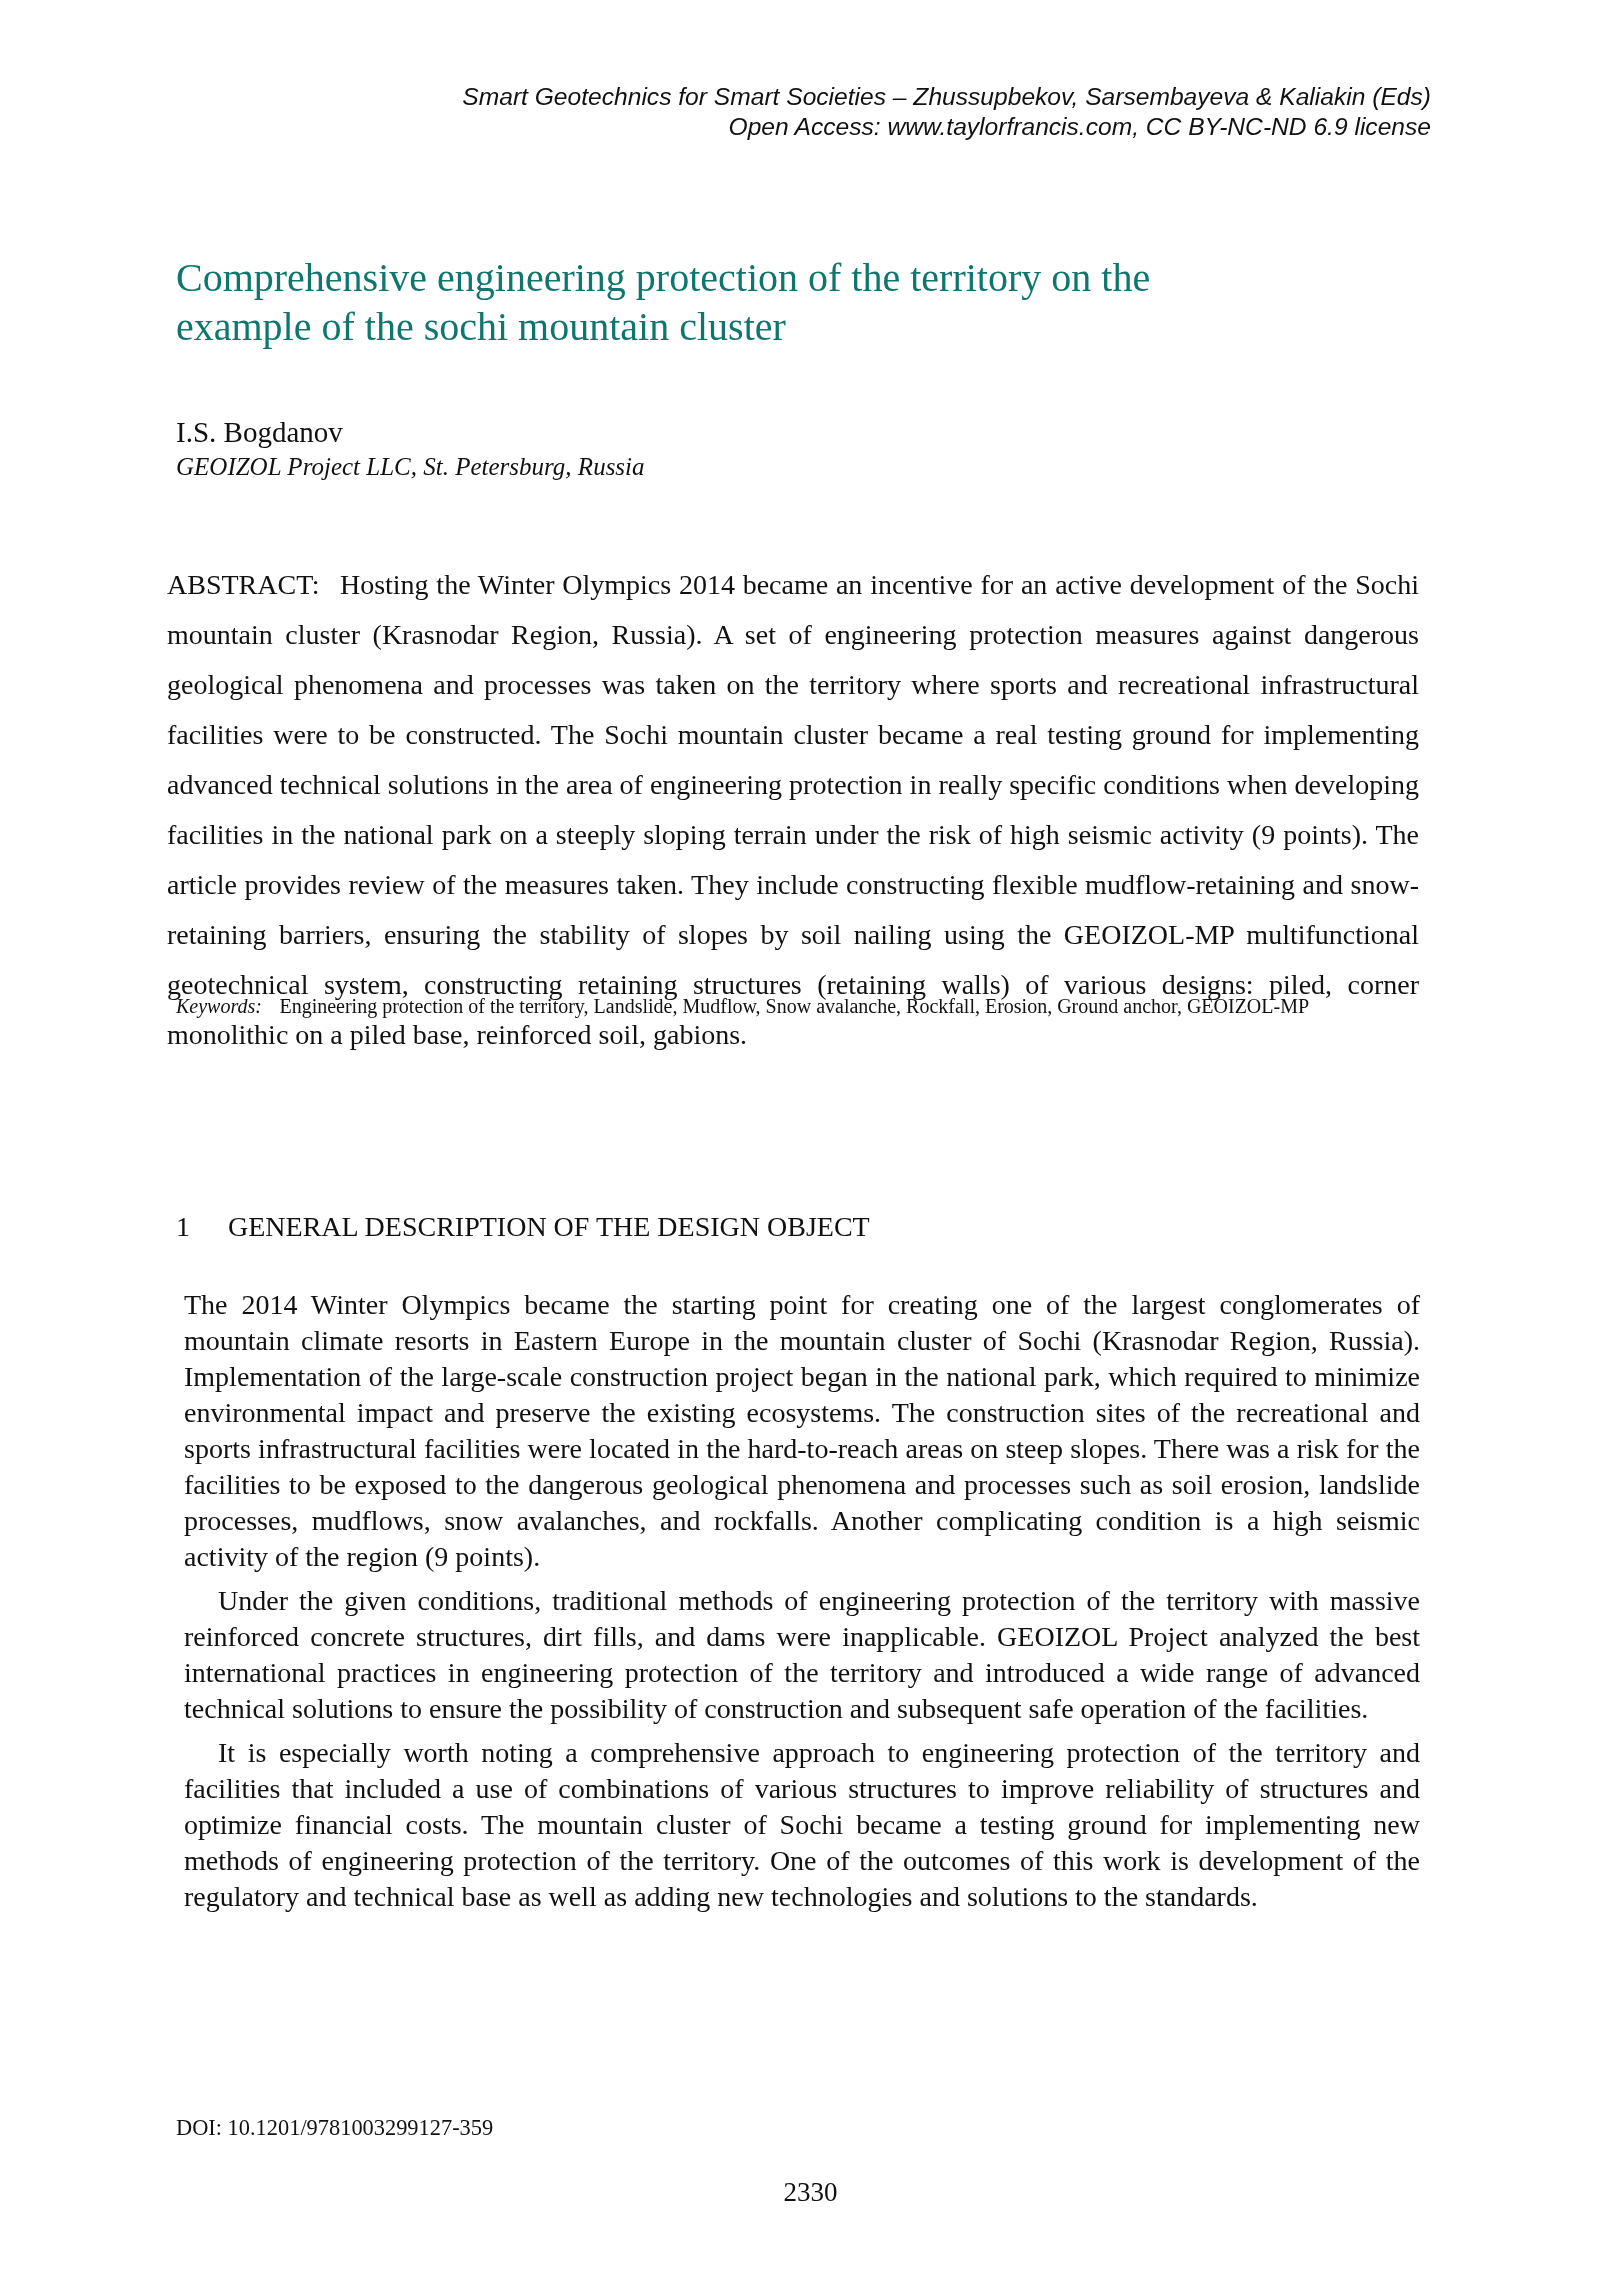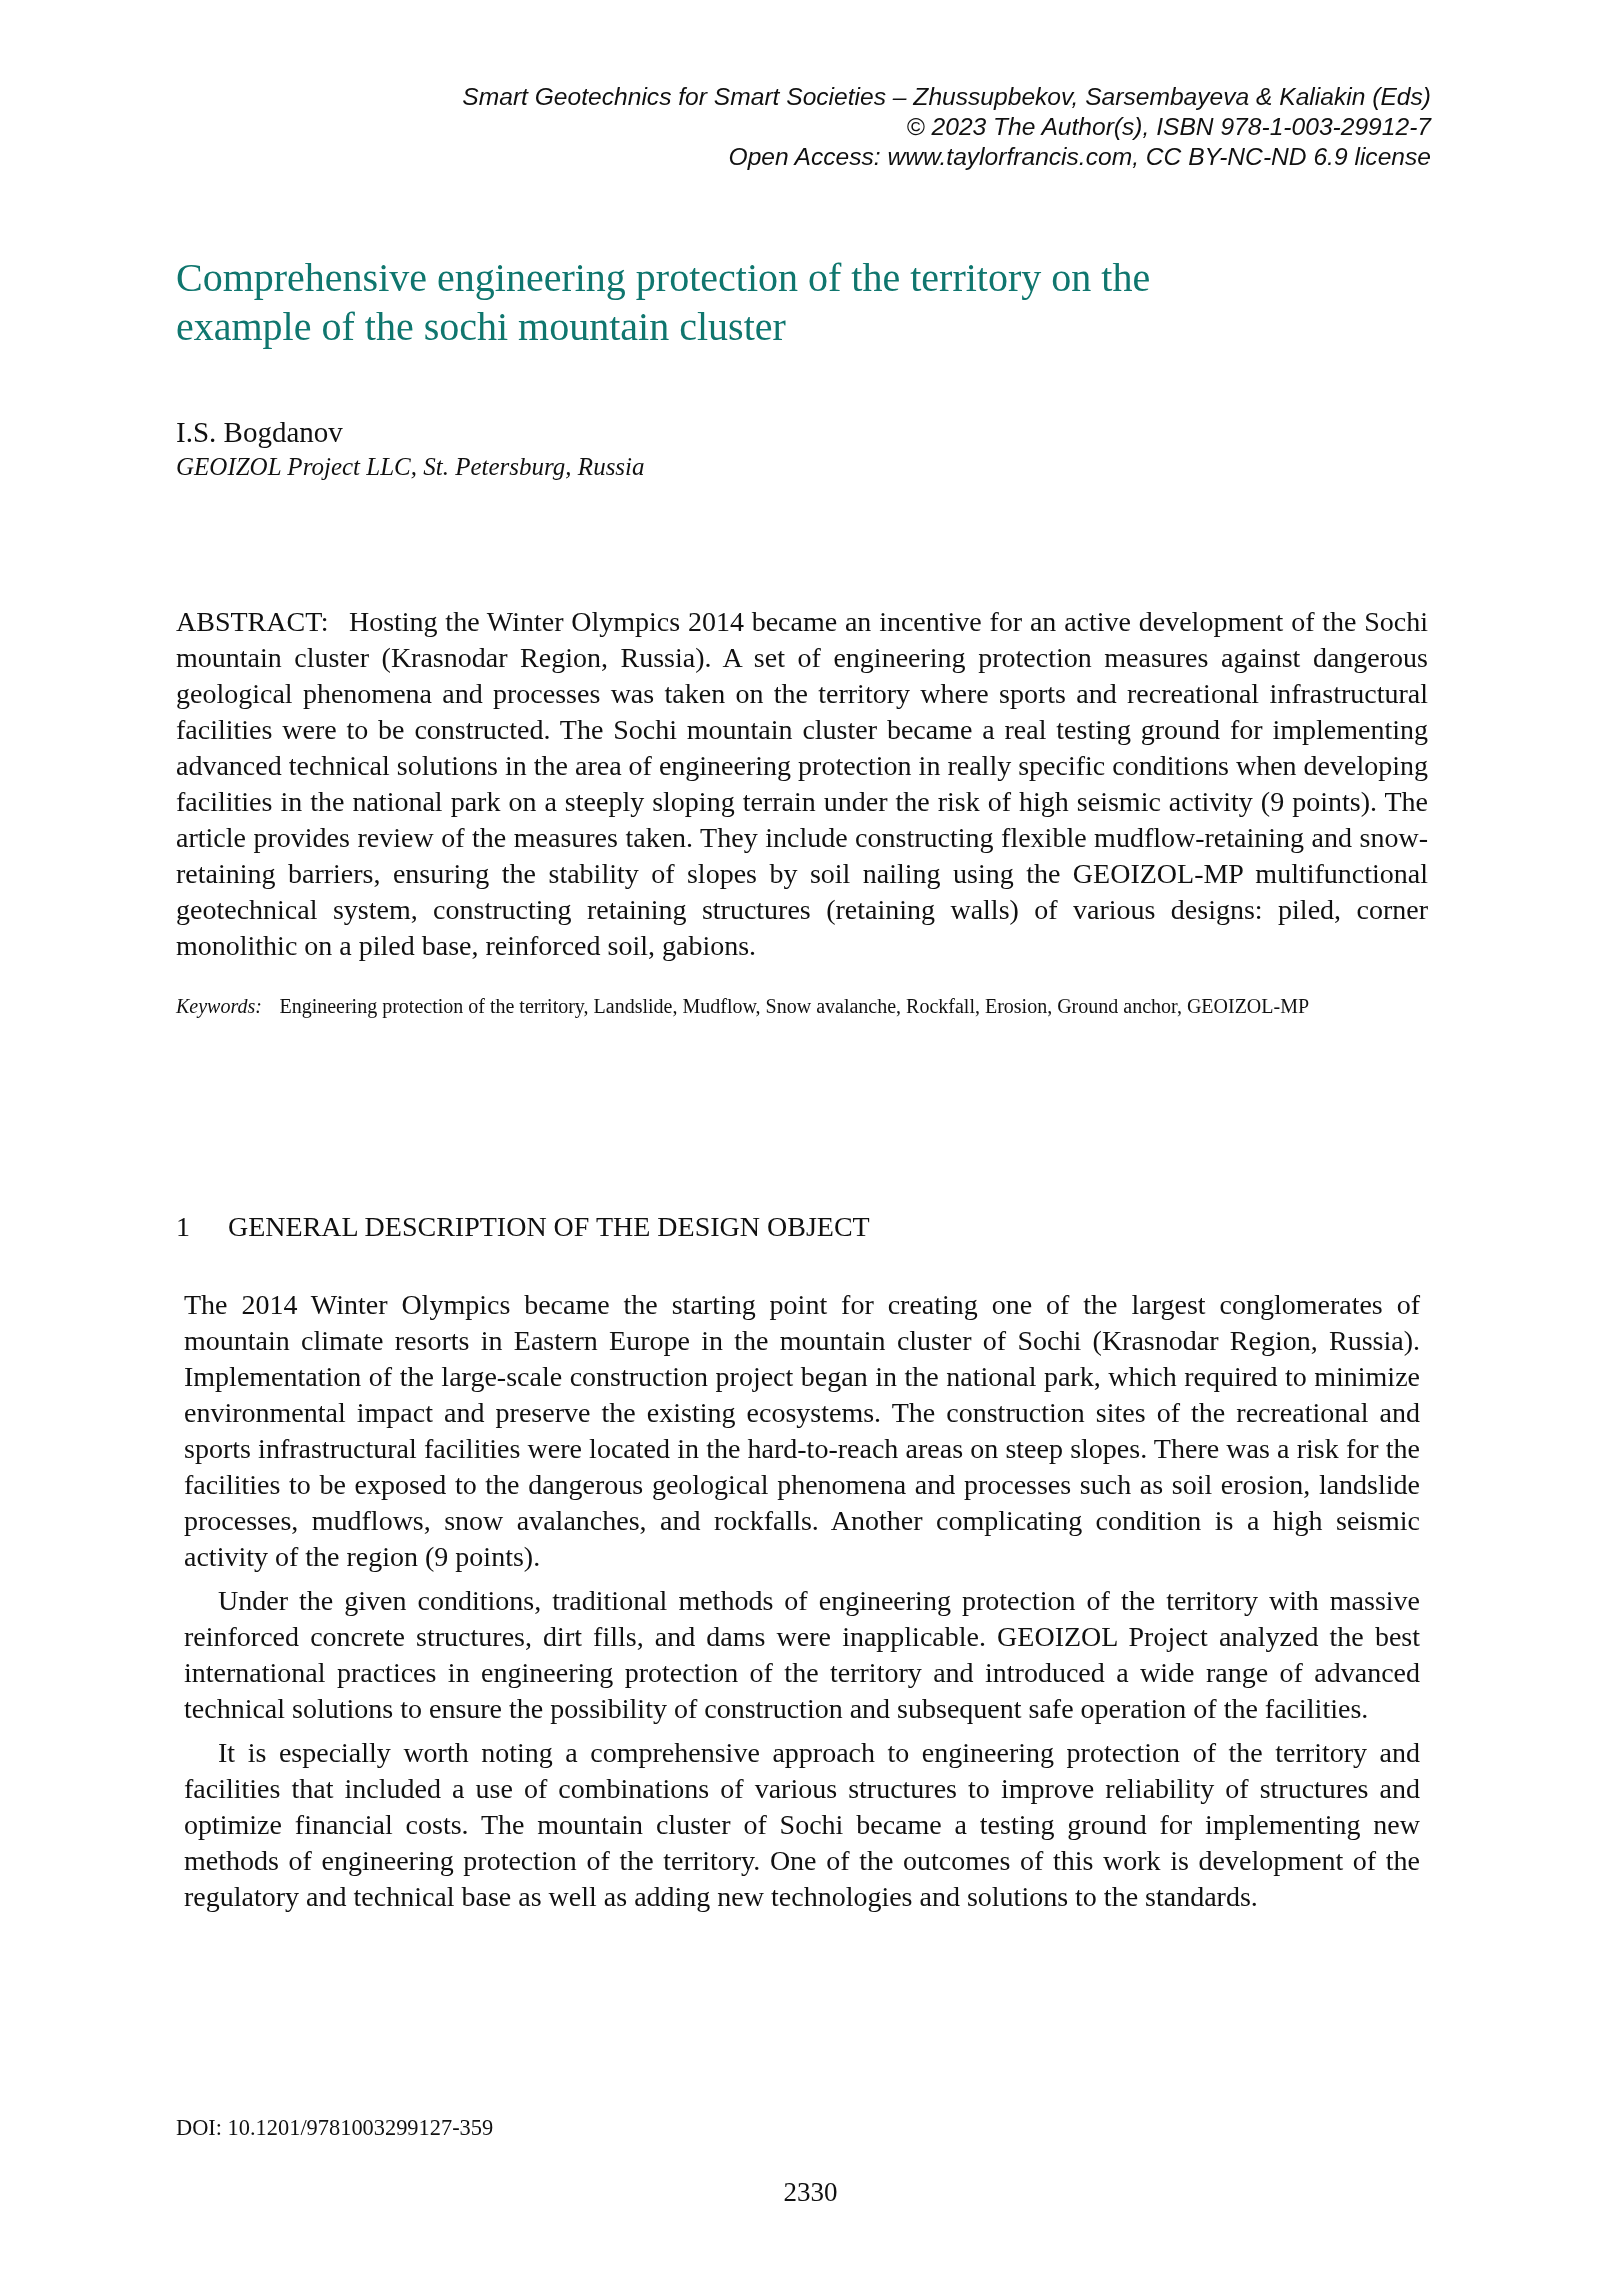--- a/index.html
+++ b/index.html
@@ -11,23 +11,23 @@
     font-size: 24.6px; line-height: 30px; color: #111;
   }
   .header div { white-space: nowrap; }
   .title {
     position: absolute; left: 176px; top: 253px; width: 1164px;
     font-family: "Liberation Serif", serif; font-size: 40px; line-height: 49px; color: #0f766e;
   }
   .author { position: absolute; left: 176px; top: 414px; font-family: "Liberation Serif", serif; font-size: 29px; line-height: 36px; }
   .affil { position: absolute; left: 176px; top: 451px; font-family: "Liberation Serif", serif; font-style: italic; font-size: 25px; line-height: 32px; }
   .abstract {
-    position: absolute; left: 176px; top: 560px; width: 1252px;
-    font-family: "Liberation Serif", serif; font-size: 28px; line-height: 36px;
-    text-align: justify; hyphens: manual; margin-top: 44px;
+    position: absolute; left: 167px; top: 560px; width: 1252px;
+    font-family: "Liberation Serif", serif; font-size: 28px; line-height: 50px;
+    text-align: justify; hyphens: manual;
   }
   .abstract .lbl { margin-right: 12.5px; }
   .keywords {
     position: absolute; left: 176px; top: 988px; width: 1252px;
     font-family: "Liberation Serif", serif; font-size: 20px; line-height: 36px;
   }
   .keywords .lbl { font-style: italic; margin-right: 12.5px; }
   .section-heading {
     position: absolute; left: 176px; top: 1209px; width: 1252px;
     font-family: "Liberation Serif", serif; font-size: 28px; line-height: 36px;
@@ -43,21 +43,20 @@
   .doi { position: absolute; left: 176px; top: 2114px; font-family: "Liberation Serif", serif; font-size: 22.4px; line-height: 27px; }
   .page-number { position: absolute; left: 0; width: 1621px; top: 2176px; text-align: center; font-family: "Liberation Serif", serif; font-size: 27px; line-height: 32px; }
 </style>
 </head>
 <body>
 
 <div class="page">
 
   <div class="header">
     <div>Smart Geotechnics for Smart Societies – Zhussupbekov, Sarsembayeva &amp; Kaliakin (Eds)</div>
-    <div>© 2023 The Author(s), ISBN 978-1-003-29912-7</div>
     <div>Open Access: www.taylorfrancis.com, CC BY-NC-ND 6.9 license</div>
   </div>
 
   <div class="title">
     <div>Comprehensive engineering protection of the territory on the</div>
     <div>example of the sochi mountain cluster</div>
   </div>
 
   <div class="author">I.S. Bogdanov</div>
   <div class="affil">GEOIZOL Project LLC, St. Petersburg, Russia</div>

